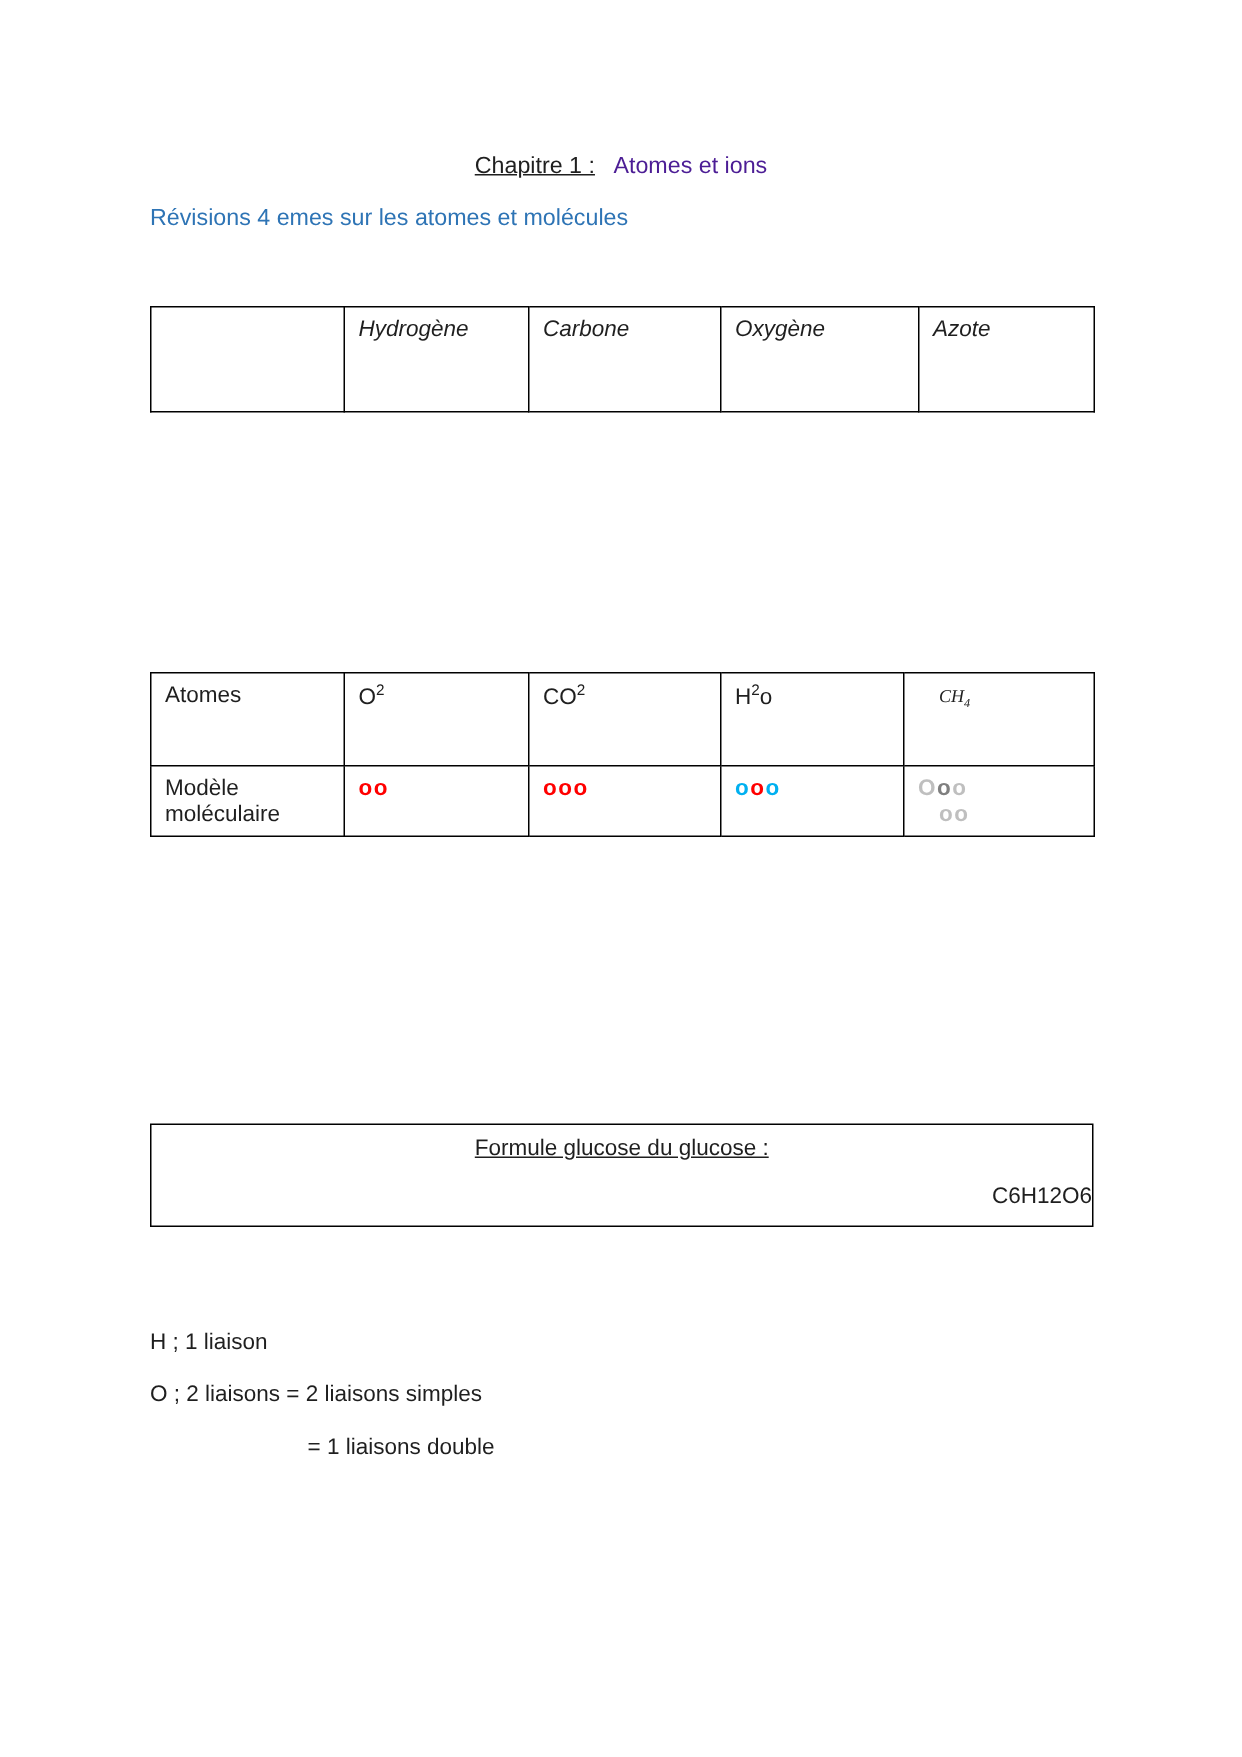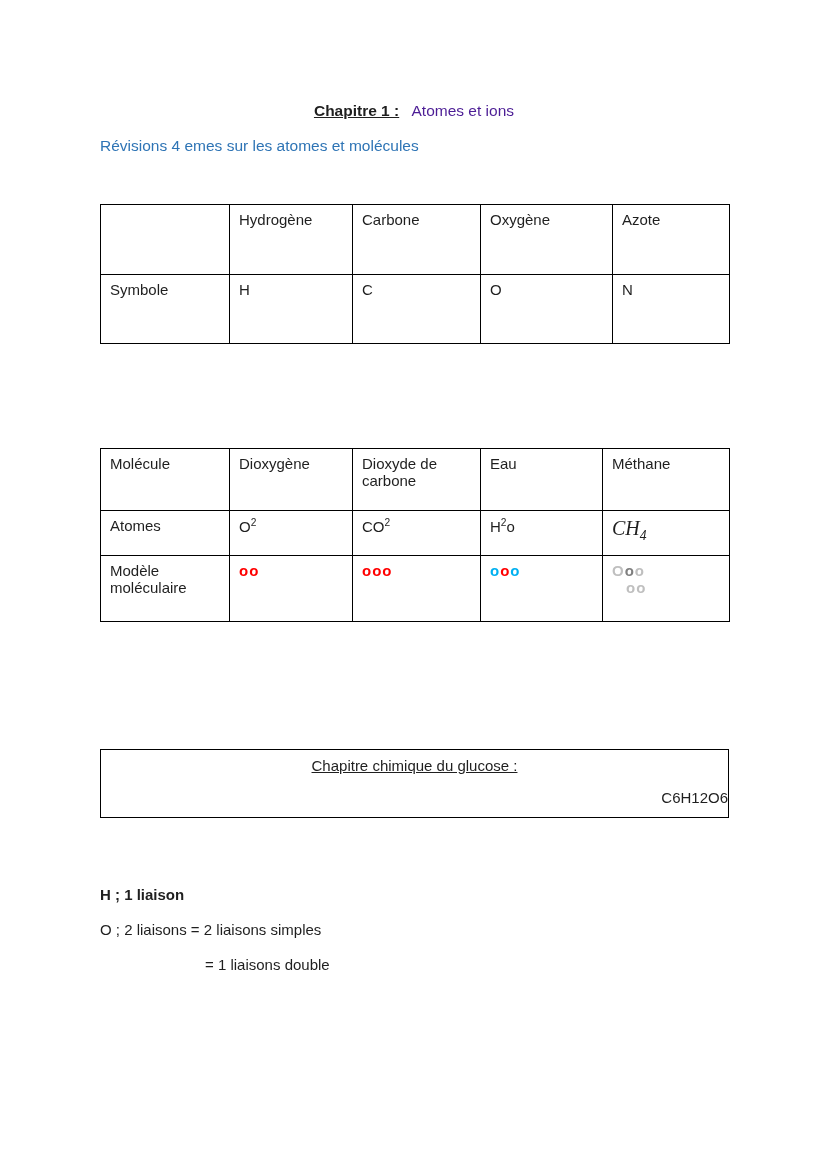--- a/index.html
+++ b/index.html
@@ -15,21 +15,21 @@
     overflow: hidden;
   }
   .title-line {
     position: absolute;
     top: 102px;
     left: 0;
     width: 100%;
     text-align: center;
     font-size: 15.5px;
   }
-  .chapter-label { font-weight: bold; text-decoration: underline; }
+  .chapter-label { font-weight: normal; text-decoration: underline; }
   .chapter-title { color: #4c1d95; margin-left: 8px; }
   .subtitle {
     position: absolute;
     top: 137px;
     left: 100px;
     color: #2e74b5;
     font-size: 15.5px;
   }
   table {
     position: absolute;
@@ -39,33 +39,34 @@
     width: 629px;
     font-size: 15px;
   }
   td {
     border: 1px solid #000000;
     vertical-align: top;
     padding: 6px 9px;
     overflow: hidden;
   }
   .t1 { top: 204px; }
-  .t1 tr:nth-child(1) td { height: 70px; }
+  .t1 tr:nth-child(1) td { height: 70px; font-style: italic; }
   .t1 tr:nth-child(2) td { height: 69px; }
   .t1 tr:nth-child(3) td { height: 81px; }
   .t2 { top: 448px; }
   .t2 tr:nth-child(1) td { height: 62px; }
   .t2 tr:nth-child(2) td { height: 45px; }
   .t2 tr:nth-child(3) td { height: 66px; }
   sup { font-size: 0.68em; }
   sub { font-size: 0.68em; }
   .formula-methane {
     font-style: italic;
     font-family: "Liberation Serif", serif;
-    font-size: 20px;
+    font-size: 12px;
+    margin-left: 14px;
   }
   .atom { font-weight: bold; letter-spacing: 1px; }
   .atom-single { font-weight: normal; font-size: 16px; }
   .model-line2 { margin-left: 14px; }
   .para {
     position: absolute;
     top: 659px;
     left: 100px;
     width: 640px;
     line-height: 27px;
@@ -76,21 +77,21 @@
     left: 100px;
     width: 629px;
     border: 1px solid #000000;
     text-align: center;
     padding: 7px 0 11px 0;
   }
   .gbox-title { text-decoration: underline; }
   .gbox-formula { margin-top: 15px; text-align: right; }
   .note { position: absolute; left: 100px; }
   .note-1 { top: 851px; }
-  .note-2 { top: 886px; font-weight: bold; }
+  .note-2 { top: 886px; }
   .note-3 { top: 921px; }
   .note-4 { top: 956px; left: 205px; }
 </style>
 </head>
 <body>
 
 <div class="page">
 
   <div class="title-line">
     <span class="chapter-label">Chapitre 1 :</span>
@@ -108,46 +109,32 @@
         <col style="width:117px">
     </colgroup>
     <tbody>
         <tr>
       <td></td>
       <td>Hydrogène</td>
       <td>Carbone</td>
       <td>Oxygène</td>
       <td>Azote</td>
     </tr>
-    <tr>
-      <td>Symbole</td>
-      <td>H</td>
-      <td>C</td>
-      <td>O</td>
-      <td>N</td>
-    </tr>
   </tbody>
     </table>
 
   <table class="t2">
     <colgroup>
       <col style="width:129px">
         <col style="width:123px">
         <col style="width:128px">
         <col style="width:122px">
         <col style="width:127px">
     </colgroup>
     <tbody>
-        <tr>
-      <td>Molécule</td>
-      <td>Dioxygène</td>
-      <td>Dioxyde de carbone</td>
-      <td>Eau</td>
-      <td>Méthane</td>
-    </tr>
     <tr>
       <td>Atomes</td>
       <td><span>O</span><sup>2</sup></td>
       <td><span>CO</span><sup>2</sup></td>
       <td><span>H</span><sup>2</sup><span>o</span></td>
       <td><span class="formula-methane"><span>CH</span><sub>4</sub></span></td>
     </tr>
     <tr>
       <td>Modèle moléculaire</td>
       <td>
@@ -162,21 +149,21 @@
       <td>
         <div><span class="atom" style="color: rgb(191, 191, 191);">O</span><span class="atom" style="color: rgb(127, 127, 127);">o</span><span class="atom" style="color: rgb(191, 191, 191);">o</span></div>
         <div class="model-line2"><span class="atom" style="color: rgb(191, 191, 191);">o</span><span class="atom" style="color: rgb(191, 191, 191);">o</span></div>
       </td>
     </tr>
   </tbody>
     </table>
 
 
   <div class="gbox">
-    <div class="gbox-title">Chapitre chimique du glucose :</div>
+    <div class="gbox-title">Formule glucose du glucose :</div>
     <div class="gbox-formula">C6H12O6</div>
   </div>
 
   <div class="note note-2">H ; 1 liaison</div>
   <div class="note note-3">O ; 2 liaisons = 2 liaisons simples</div>
   <div class="note note-4">= 1 liaisons double</div>
 
 </div>
 
 </body></html>

